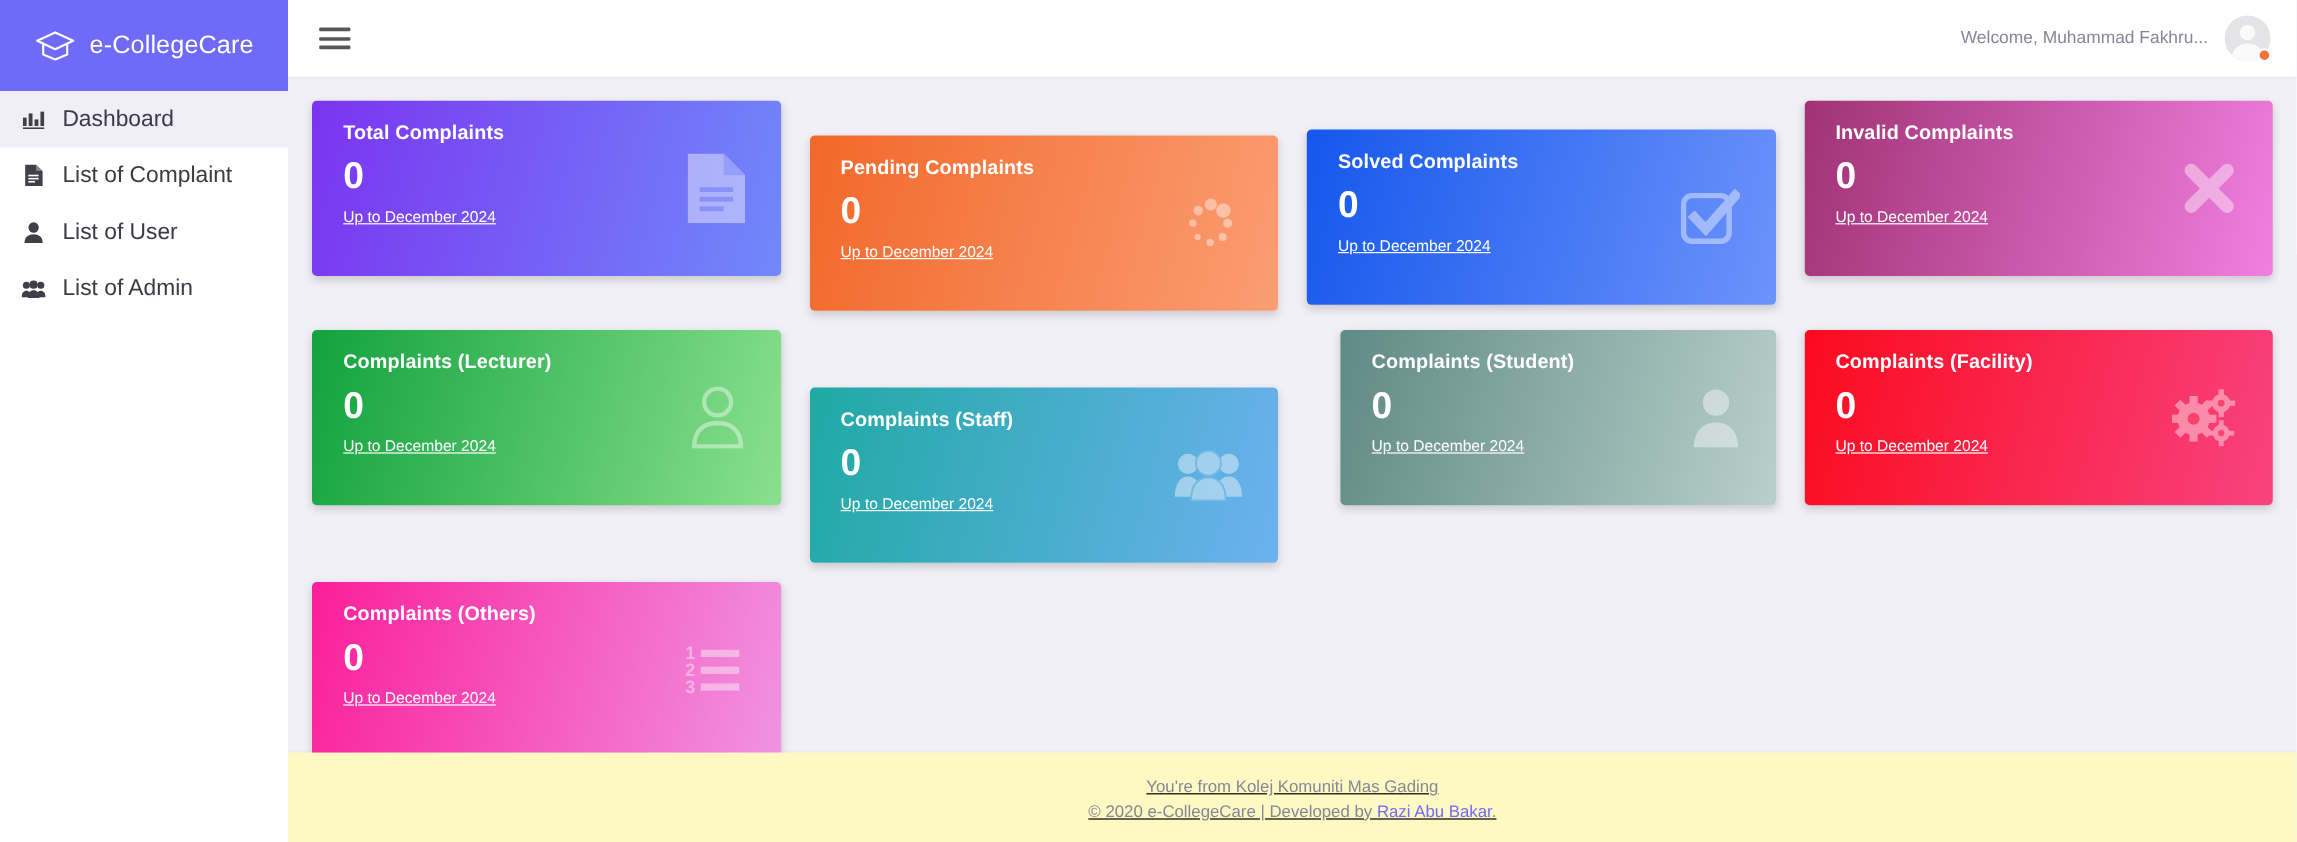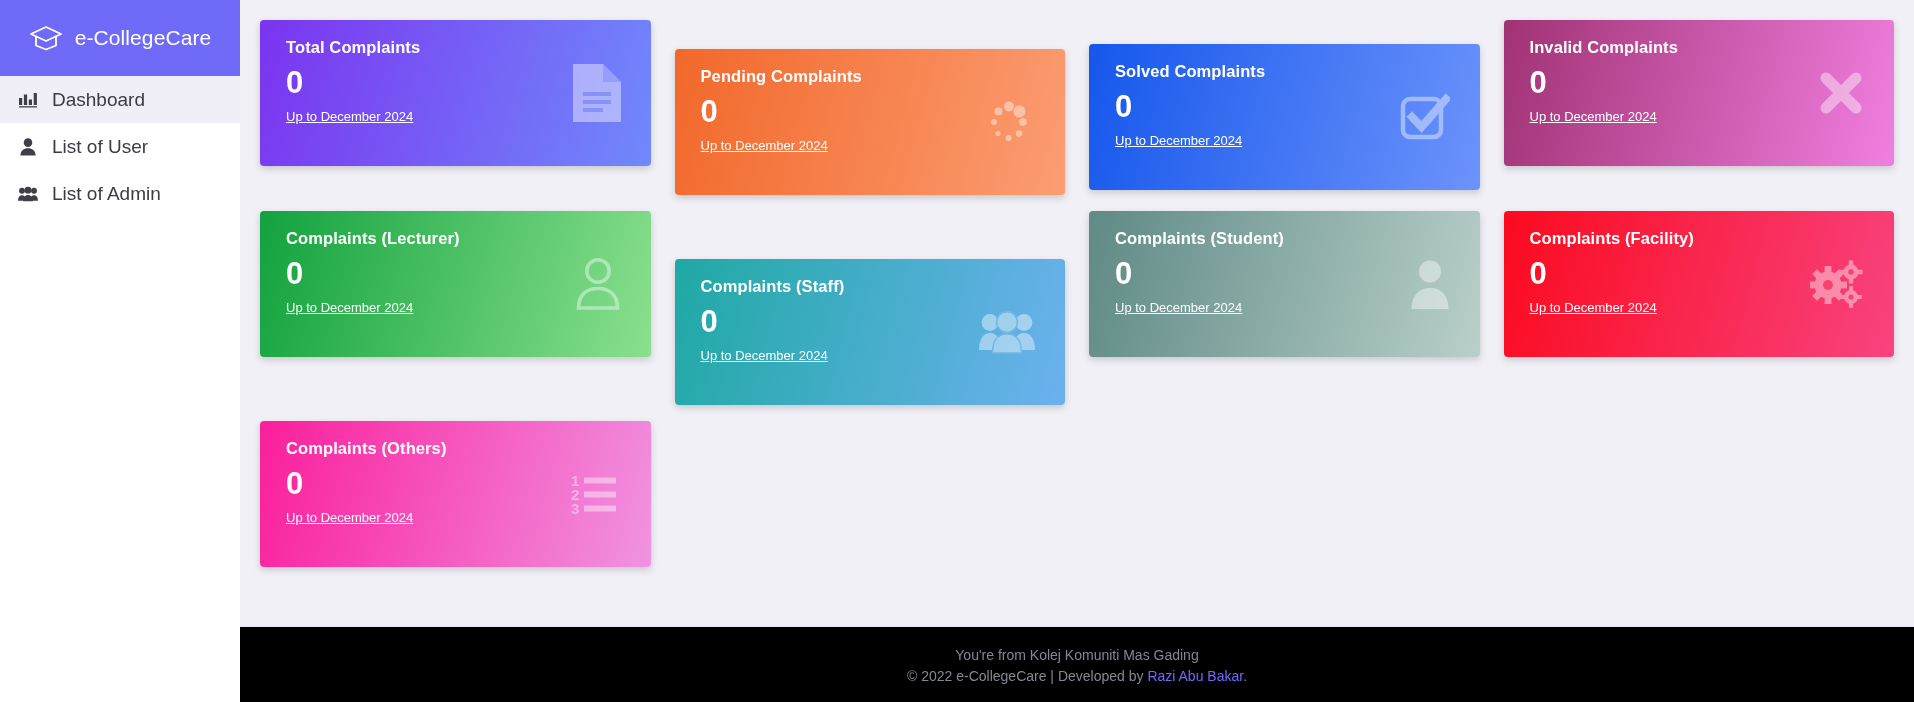--- a/index.html
+++ b/index.html
@@ -101,21 +101,21 @@
   .stat-sub { color: #ffffff; font-size: 13px; font-weight: 400; text-decoration: underline; }
   .stat-icon {
     position: absolute; right: 30px; top: 50%;
     transform: translateY(-50%);
     opacity: .42; pointer-events: none;
   }
   .stat-icon svg { display: block; }
 
   
   .footer {
-    background: #000000; padding: 18px 0 16px;
+    background: #fef9c3; padding: 18px 0 16px;
     text-align: center; box-shadow: 0 -1px 2px rgba(0,0,0,.03); text-decoration: underline;
   }
   .footer-line { font-size: 14px; color: #858796; line-height: 1.45; }
   .footer-link { color: #6f6af8; text-decoration: none; }
 </style>
 </head>
 <body>
 
 <div class="app">
 
@@ -137,20 +137,32 @@
             <rect x="0" y="6" width="3.2" height="7"></rect>
             <rect x="4.9" y="2.5" width="3.2" height="10.5"></rect>
             <rect x="9.8" y="7.5" width="3.2" height="5.5"></rect>
             <rect x="14.7" y="1" width="3.2" height="12"></rect>
             <rect x="0" y="14.2" width="18" height="1.3"></rect>
           </svg>
         </span>
         <span>Dashboard</span>
       </a>
 
+      <a class="nav-item" href="#">
+        <span class="nav-icon">
+          <svg width="16" height="19" viewBox="0 0 16 19" fill="#3f4047">
+            <path d="M1 0 H10 L15.5 5.4 V18 H1 Z"></path>
+            <path d="M10 0 L15.5 5.4 H10 Z" fill="#ffffff" opacity=".35"></path>
+            <rect x="3.6" y="8.6" width="8.6" height="1.35" fill="#ffffff"></rect>
+            <rect x="3.6" y="11.2" width="8.6" height="1.35" fill="#ffffff"></rect>
+            <rect x="3.6" y="13.8" width="5.6" height="1.35" fill="#ffffff"></rect>
+          </svg>
+        </span>
+        <span>List of Complaint</span>
+      </a>
 
       <a class="nav-item" href="#">
         <span class="nav-icon">
           <svg width="16" height="18" viewBox="0 0 16 18" fill="#3f4047">
             <circle cx="8" cy="4.6" r="4.3"></circle>
             <path d="M0.4 17.5 C0.4 12.4 3.9 10.2 8 10.2 C12.1 10.2 15.6 12.4 15.6 17.5 Z"></path>
           </svg>
         </span>
         <span>List of User</span>
       </a>
@@ -166,20 +178,40 @@
             <path d="M5.4 15.6 C5.4 11.2 7.6 9 10.5 9 C13.4 9 15.6 11.2 15.6 15.6 Z"></path>
           </svg>
         </span>
         <span>List of Admin</span>
       </a>
     </nav>
   </aside>
 
   <div class="main">
 
+    <header class="topbar">
+      <div class="hamburger">
+        <span></span>
+          <span></span>
+          <span></span>
+      </div>
+      <div class="topbar-right">
+        <span class="welcome-text">Welcome, Muhammad Fakhru...</span>
+        <div class="avatar-wrap">
+          <div class="avatar">
+            <svg width="38" height="38" viewBox="0 0 38 38">
+              <rect width="38" height="38" fill="#e4e4e6"></rect>
+              <circle cx="19" cy="14.2" r="6.4" fill="#fafafa"></circle>
+              <path d="M5.4 38 C5.4 27.8 11.6 23.2 19 23.2 C26.4 23.2 32.6 27.8 32.6 38 Z" fill="#fafafa"></path>
+            </svg>
+          </div>
+          <span class="avatar-status"></span>
+        </div>
+      </div>
+    </header>
 
     <div class="content">
       <div class="card-grid">
 
         <div class="stat-card" style="background:linear-gradient(105deg,#7b34f0 0%,#7089fb 100%);">
           <div class="stat-title">Total Complaints</div>
           <div class="stat-value">0</div>
           <div class="stat-sub">Up to December 2024</div>
           <div class="stat-icon">
             <svg width="48" height="58" viewBox="0 0 48 58" fill="#ffffff">
@@ -255,21 +287,21 @@
               <circle cx="11" cy="13.5" r="8.4"></circle>
               <circle cx="45" cy="13.5" r="8.4"></circle>
               <path d="M0 41 C0 29.5 4.9 24 11 24 C17.1 24 22 29.5 22 41 Z"></path>
               <path d="M34 41 C34 29.5 38.9 24 45 24 C51.1 24 56 29.5 56 41 Z"></path>
               <circle cx="28" cy="13" r="10.4" stroke="#8ec6ec" stroke-width="1.6"></circle>
               <path d="M13.5 44 C13.5 31 19.5 25 28 25 C36.5 25 42.5 31 42.5 44 Z" stroke="#8ec6ec" stroke-width="1.6"></path>
             </svg>
           </div>
         </div>
 
-        <div class="stat-card" style="background:linear-gradient(105deg,#5f8a85 0%,#b9cfca 100%);">
+        <div class="stat-card" style="background:linear-gradient(105deg,#5f8a85 0%,#b9cfca 100%);margin-left:28px;">
           <div class="stat-title">Complaints (Student)</div>
           <div class="stat-value">0</div>
           <div class="stat-sub">Up to December 2024</div>
           <div class="stat-icon">
             <svg width="40" height="50" viewBox="0 0 40 50" fill="#ffffff">
               <circle cx="20" cy="12.5" r="11"></circle>
               <path d="M1.5 50 C1.5 36 9.5 29 20 29 C30.5 29 38.5 36 38.5 50 Z"></path>
             </svg>
           </div>
         </div>
@@ -329,18 +361,18 @@
             </svg>
           </div>
         </div>
 
       </div>
     </div>
 
     <footer class="footer">
       <div class="footer-line">You're from Kolej Komuniti Mas Gading</div>
       <div class="footer-line">
-        <span>© 2022 e-CollegeCare | Developed by </span><a class="footer-link" href="#">Razi Abu Bakar</a><span>.</span>
+        <span>© 2020 e-CollegeCare | Developed by </span><a class="footer-link" href="#">Razi Abu Bakar</a><span>.</span>
       </div>
     </footer>
 
   </div>
 </div>
 
 </body></html>

